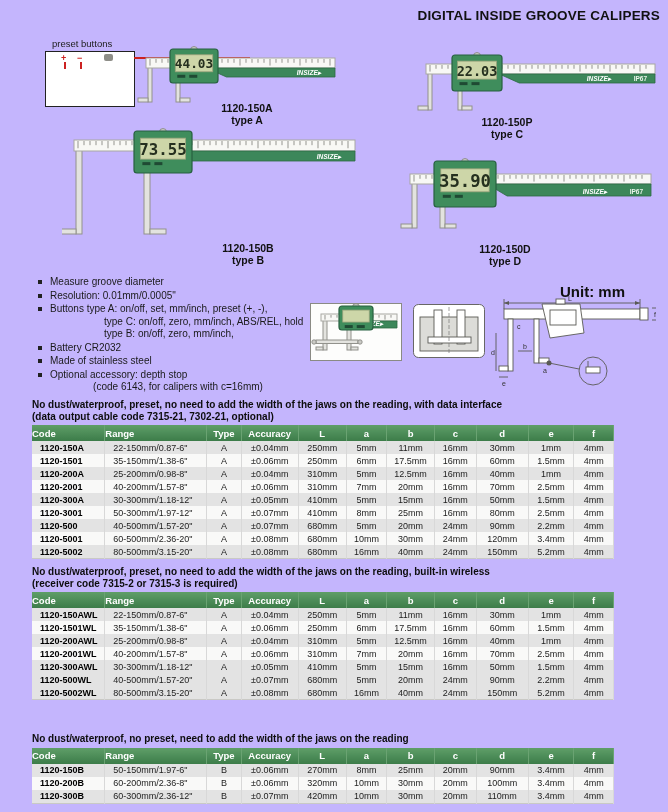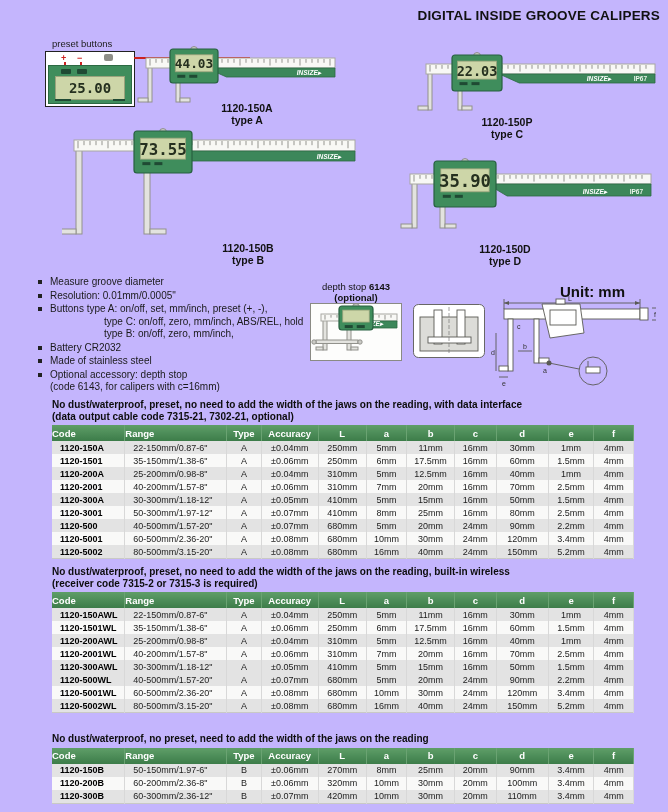--- a/index.html
+++ b/index.html
@@ -37,37 +37,37 @@
   .lcd{fill:#cdd6a8;stroke:#9aa37c;stroke-width:.8;}
   .lcdval{font-family:"DejaVu Sans Mono",monospace;font-weight:bold;fill:#25301f;text-anchor:middle;}
   .btn{fill:#1f4a33;}
   .logo{font-style:italic;font-weight:bold;font-size:6.5px;fill:#fff;font-family:"Liberation Sans",sans-serif;}
   .badge-t{font-weight:bold;font-size:6.5px;fill:#eaf4ea;font-family:"Liberation Sans",sans-serif;}
 
   
   #features{position:absolute;left:38px;top:276px;width:268px;margin:0;padding:0;list-style:none;font-size:10px;line-height:12.5px;color:#1a1a1a;}
   #features li{position:relative;padding-left:12px;margin-bottom:1px;}
   #features li .sq{position:absolute;left:0;top:4px;width:4px;height:4px;background:#222;}
-  #features .cont{margin-left:0;}
+  #features .cont{margin-left:0;text-align:center;}
   #features .deep{margin-left:54px;}
 
   
   .ds-caption{position:absolute;left:298px;top:281px;width:116px;text-align:center;font-size:9.5px;line-height:11px;}
   .ds-caption b{font-weight:bold;}
   .ds-box{position:absolute;left:310px;top:303px;width:92px;height:58px;border:1px solid #8a8a84;box-sizing:border-box;background:#fdfdfc;}
   .xsec{position:absolute;left:412px;top:303px;}
   .unit{position:absolute;left:560px;top:283px;font-size:15px;font-weight:bold;}
   .techdraw{position:absolute;left:490px;top:293px;}
   .draw-l{stroke:#5a5a55;stroke-width:.9;fill:none;}
   .draw-f{stroke:#5a5a55;stroke-width:.9;fill:#fff;}
   .draw-g{stroke:#5a5a55;stroke-width:.9;fill:#dcdcd8;}
   .dtext{font-size:7px;fill:#333;font-family:"Liberation Sans",sans-serif;}
 
   
-  .tbl-sec{position:absolute;left:52px;width:582px;}
+  .tbl-sec{position:absolute;left:32px;width:582px;}
   .tbl-h{font-size:10px;font-weight:bold;line-height:11.5px;color:#0d0d0d;}
   table{border-collapse:collapse;table-layout:fixed;width:582px;margin-top:3px;}
   th{background:linear-gradient(180deg,#5f9e68 0%,#3c7c49 100%);color:#fff;font-size:9.5px;font-weight:bold;
      height:16px;border-right:1px solid #6aa372;text-align:center;padding:0;}
   th.la{text-align:left;}
   td{font-size:9px;height:13px;text-align:center;border-right:1px solid #d8d8d8;color:#1c1c1c;padding:0;}
   td.la{text-align:left;padding-left:8px;}
   td.code{font-weight:bold;text-align:left;padding-left:8px;color:#000;}
   tr.odd td{background:#e3e3e3;}
   tr.even td{background:#f9f9f8;}
@@ -82,27 +82,20 @@
 
   <div class="title">DIGITAL INSIDE GROOVE CALIPERS</div>
 
   <div class="preset-label">preset buttons</div>
   <div class="inset">
     <span class="pm" style="left:15px">+</span>
     <span class="pm" style="left:31px">−</span>
     <span class="rtick" style="left:18px"></span>
     <span class="rtick" style="left:34px"></span>
     <span class="iscrew"></span>
-    <div class="gpanel">
-      <span class="gbtn" style="left:12px"></span>
-      <span class="gbtn" style="left:28px"></span>
-      <div class="ilcd">25.00</div>
-      <span class="imark" style="left:6px;width:16px"></span>
-      <span class="imark" style="right:6px;width:12px"></span>
-    </div>
   </div>
   <div class="red-line"></div>
 
   <div class="calwrap" id="cal-0" style="left:132px;top:44px"><svg width="205" height="72" viewBox="0 0 205 72">
         <rect x="16" y="16" width="4" height="42" class="jaw"></rect>
         <rect x="6" y="54" width="10" height="4" class="jaw"></rect>
         <rect x="44" y="16" width="4" height="42" class="jaw"></rect>
         <rect x="48" y="54" width="10" height="4" class="jaw"></rect>
         <rect x="14" y="14" width="189" height="10" class="beam"></rect>
         <line x1="18" y1="15" x2="18" y2="21.6" class="tick"></line>
@@ -355,24 +348,20 @@
         <span class="sq"></span>
         <div>Made of stainless steel</div>
       </li>
       <li>
         <span class="sq"></span>
         <div>Optional accessory: depth stop</div>
         <div class="cont">(code 6143, for calipers with c=16mm)</div>
       </li>
     </ul>
 
-  <div class="ds-caption">
-    <span>depth stop </span><b>6143</b>
-    <div><b>(optional)</b></div>
-  </div>
   <div class="ds-box" id="ds-box"><svg width="88" height="54" viewBox="0 0 88 54">
         <rect x="12" y="12" width="4" height="34" class="jaw"></rect>
         <rect x="5" y="43" width="7" height="3" class="jaw"></rect>
         <rect x="36" y="12" width="4" height="34" class="jaw"></rect>
         <rect x="40" y="43" width="7" height="3" class="jaw"></rect>
         <rect x="5" y="36" width="42" height="3.5" class="jaw"></rect>
         <circle cx="3" cy="38" r="2.2" class="screw"></circle>
         <circle cx="49" cy="38" r="2.2" class="screw"></circle>
         <rect x="10" y="10" width="76" height="7" class="beam"></rect>
         <line x1="14" y1="11" x2="14" y2="15.620000000000001" class="tick"></line>
@@ -697,33 +686,20 @@
             <td class="">A</td>
             <td class="">±0.07mm</td>
             <td class="">680mm</td>
             <td class="">5mm</td>
             <td class="">20mm</td>
             <td class="">24mm</td>
             <td class="">90mm</td>
             <td class="">2.2mm</td>
             <td class="">4mm</td>
           </tr>
-          <tr class="even">
-            <td class="code">1120-5001WL</td>
-            <td class="la">60-500mm/2.36-20"</td>
-            <td class="">A</td>
-            <td class="">±0.08mm</td>
-            <td class="">680mm</td>
-            <td class="">10mm</td>
-            <td class="">30mm</td>
-            <td class="">24mm</td>
-            <td class="">120mm</td>
-            <td class="">3.4mm</td>
-            <td class="">4mm</td>
-          </tr>
           <tr class="odd">
             <td class="code">1120-5002WL</td>
             <td class="la">80-500mm/3.15-20"</td>
             <td class="">A</td>
             <td class="">±0.08mm</td>
             <td class="">680mm</td>
             <td class="">16mm</td>
             <td class="">40mm</td>
             <td class="">24mm</td>
             <td class="">150mm</td>

